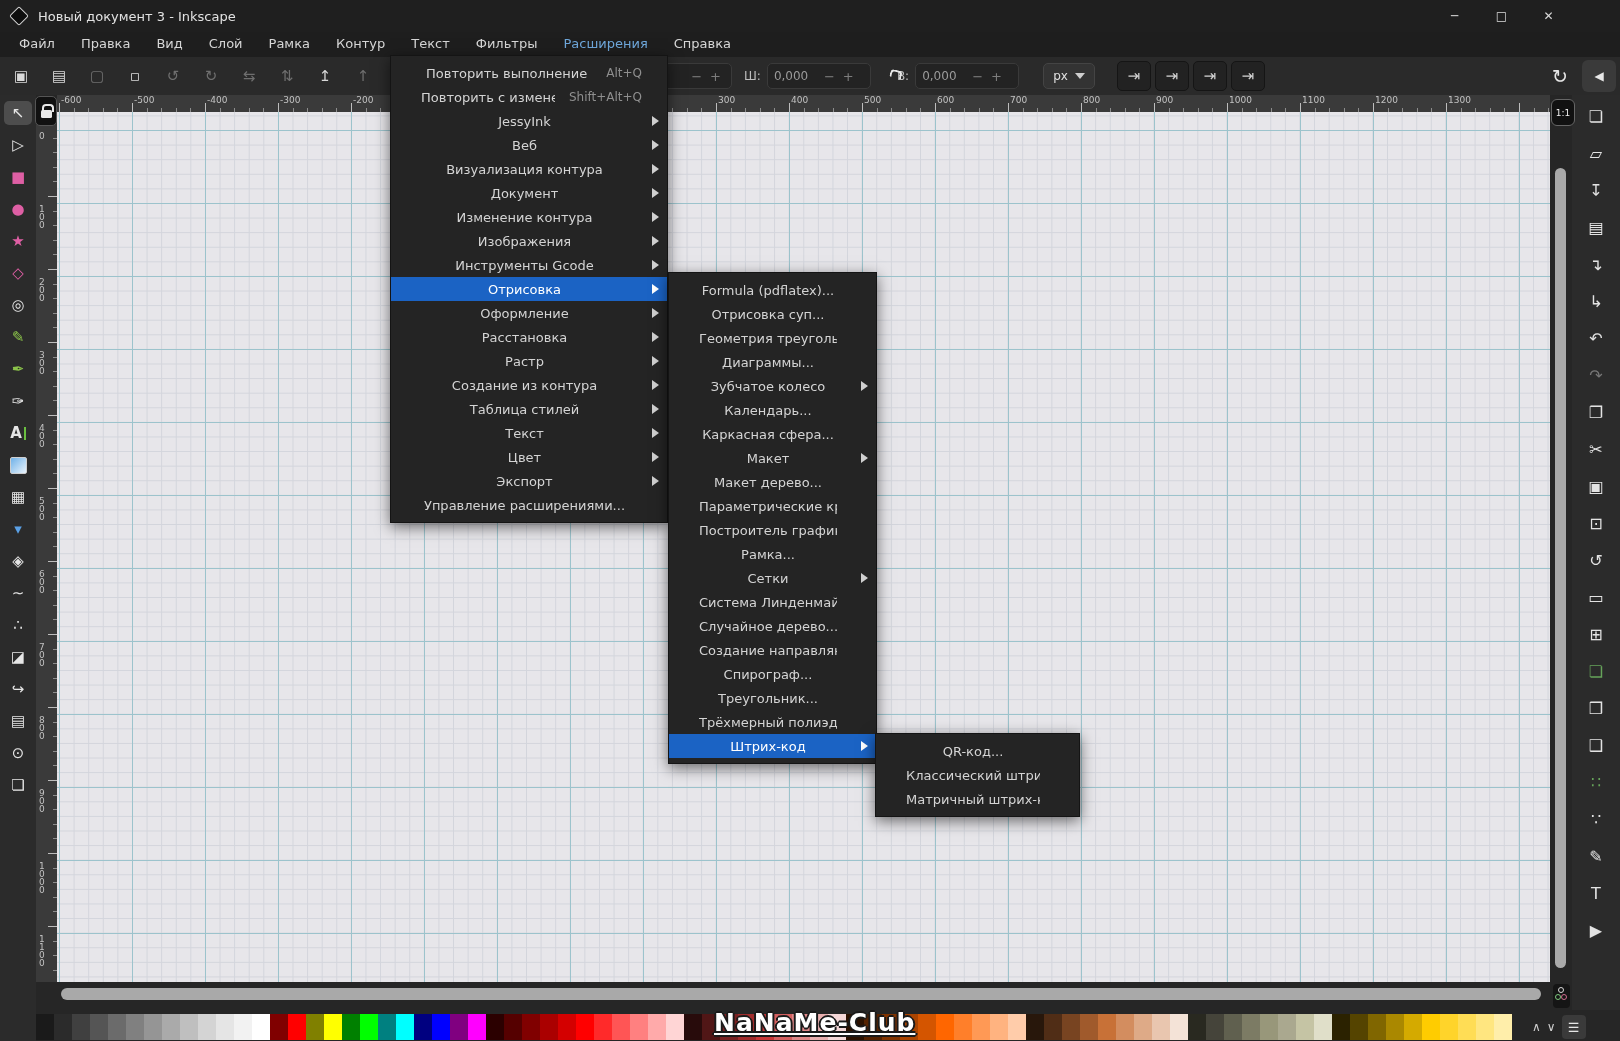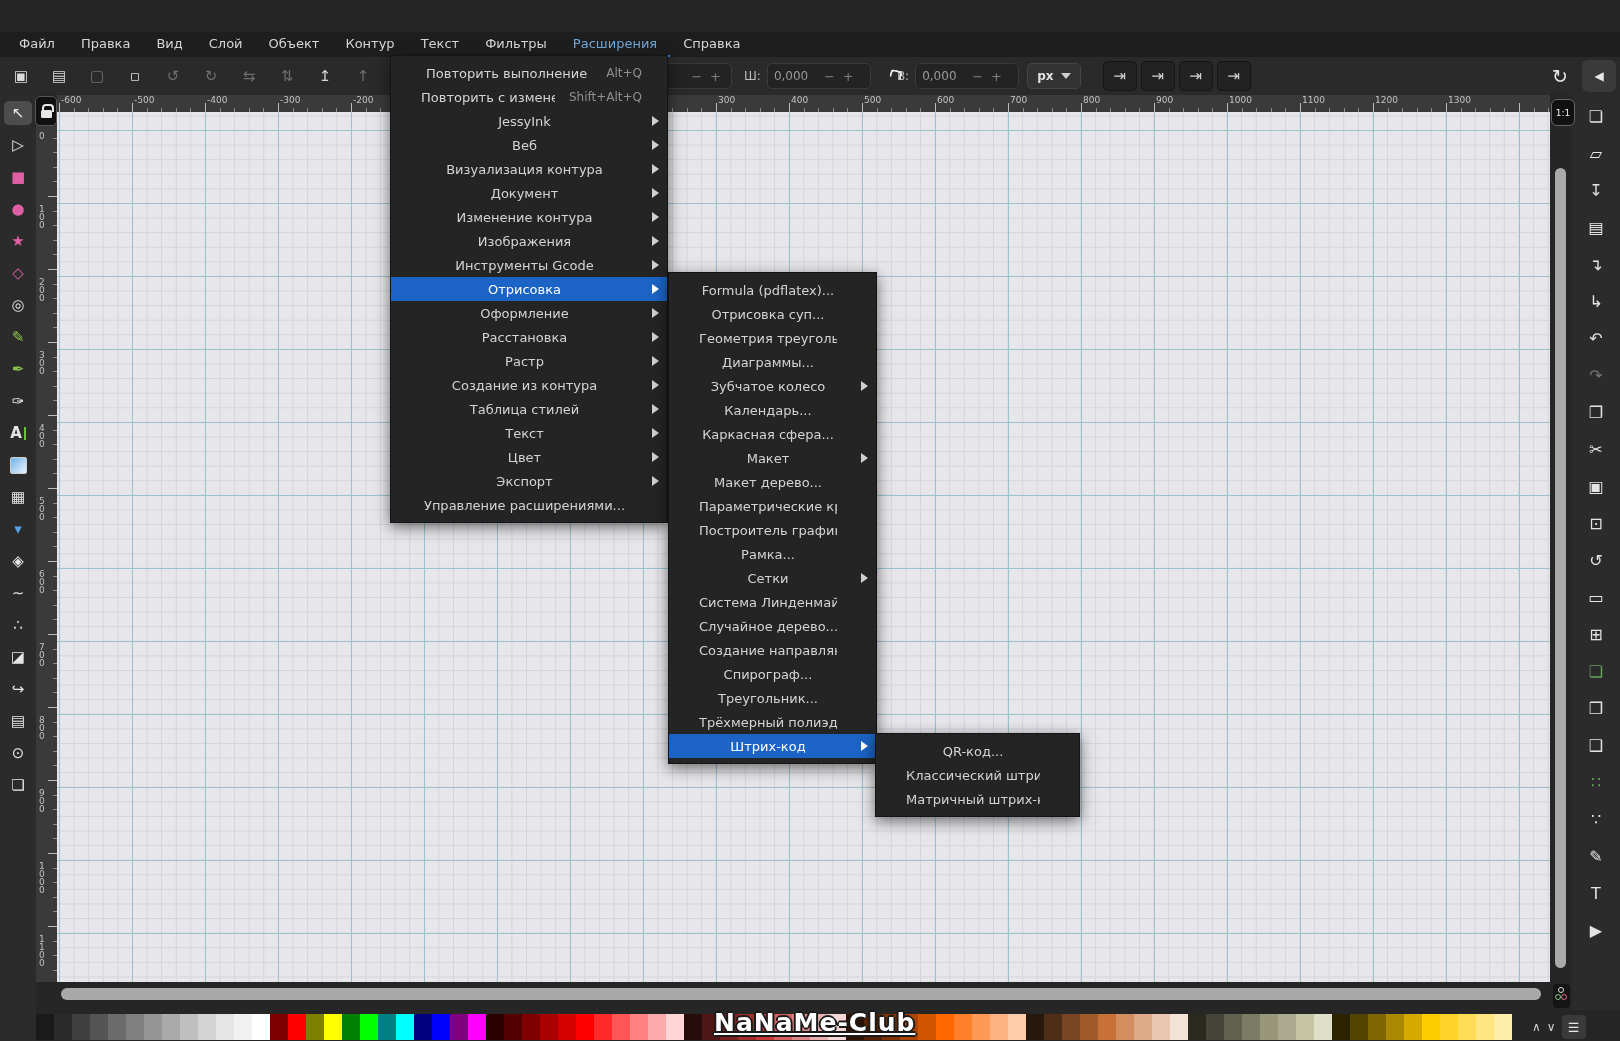--- a/index.html
+++ b/index.html
@@ -20,21 +20,21 @@
 
   
   .toolbar { position:absolute; left:0; top:57px; width:1620px; height:38px; background:#2a2a2a; display:flex; align-items:center; color:#cfcfcf; }
   .tb-icons { display:flex; gap:12px; padding-left:8px; align-items:center; }
   .tb-btn { width:26px; height:26px; display:flex; align-items:center; justify-content:center; font-size:15px; color:#d9d9d9; border-radius:4px; }
   .tb-btn.dim { color:#6f6f6f; }
   .spin { height:26px; background:#232323; border:1px solid #3a3a3a; border-radius:5px; display:flex; align-items:center; color:#9a9a9a; font-size:12px; padding:0 6px; }
   .spin .val { min-width:46px; }
   .spin .pm { color:#7d7d7d; font-size:13px; padding:0 4px; }
   .fld-label { font-size:12px; color:#bdbdbd; margin:0 6px 0 12px; }
-  .unitsel { height:26px; margin-left:8px; background:#333; border:1px solid #444; border-radius:5px; display:flex; align-items:center; gap:7px; padding:0 9px; font-size:12px; color:#e0e0e0;font-weight:bold; }
+  .unitsel { height:26px; margin-left:24px; background:#333; border:1px solid #444; border-radius:5px; display:flex; align-items:center; gap:7px; padding:0 9px; font-size:12px; color:#e0e0e0; }
   .caret-down { width:0; height:0; border-left:5px solid transparent; border-right:5px solid transparent; border-top:6px solid #cfcfcf; }
   .tb-toggles { display:flex; gap:4px; margin-left:22px; }
   .tb-toggle { width:34px; height:30px; background:#222; border:1px solid #151515; border-radius:5px; display:flex; align-items:center; justify-content:center; color:#d0d0d0; font-size:15px; }
   .tb-right { position:absolute; right:4px; top:3px; display:flex; align-items:center; gap:14px; }
   .rotate-reset { color:#e6e6e6; font-size:19px; }
   .collapse-btn { width:34px; height:32px; background:#3a3a3a; border-radius:6px; display:flex; align-items:center; justify-content:center; color:#e8e8e8; font-size:12px; }
 
   
   .toolbox { position:absolute; left:0; top:95px; width:36px; height:946px; background:#2b2b2b; display:flex; flex-direction:column; align-items:center; padding-top:6px; gap:8px; z-index:3; }
   .tool { width:28px; height:24px; display:flex; align-items:center; justify-content:center; font-size:15px; color:#e6e6e6; border-radius:5px; }
@@ -110,32 +110,41 @@
   .mi .mi-ar { width:0; height:0; border-top:5px solid transparent; border-bottom:5px solid transparent; border-left:7px solid #cfcfcf; margin-left:10px; }
   .mi.active { background:#1b63c4; color:#fff; }
   .mi.active .mi-sc { color:#d7e5f7; }
   .mi.active .mi-ar { border-left-color:#fff; }
 </style>
 </head>
 <body>
 
 <div class="app">
 
+  <div class="titlebar">
+    <span class="logo"></span>
+    <span class="title">Новый документ 3 - Inkscape</span>
+    <div class="winbtns">
+      <div class="winbtn">─</div>
+      <div class="winbtn">□</div>
+      <div class="winbtn">✕</div>
+    </div>
+  </div>
 
   <div class="menubar">
 
       <div class="mb-item">Файл</div>
 
       <div class="mb-item">Правка</div>
 
       <div class="mb-item">Вид</div>
 
       <div class="mb-item">Слой</div>
 
-      <div class="mb-item">Объект</div>
+      <div class="mb-item">Рамка</div>
 
       <div class="mb-item">Контур</div>
 
       <div class="mb-item">Текст</div>
 
       <div class="mb-item">Фильтры</div>
 
       <div class="mb-item active">Расширения</div>
 
       <div class="mb-item">Справка</div>

